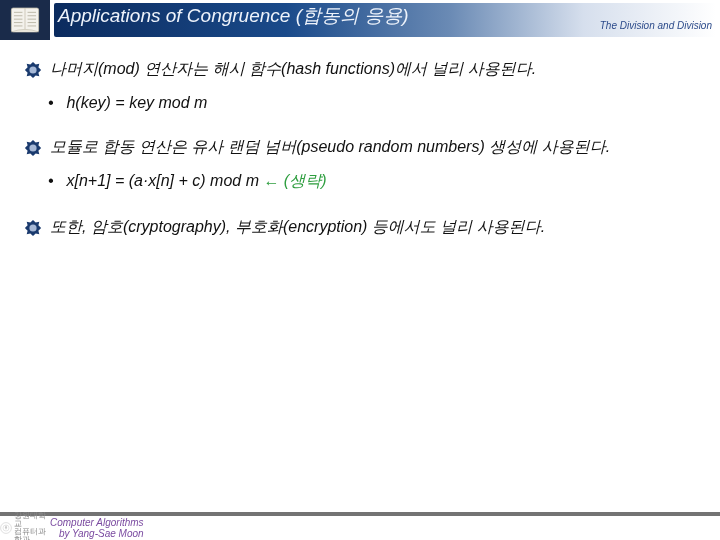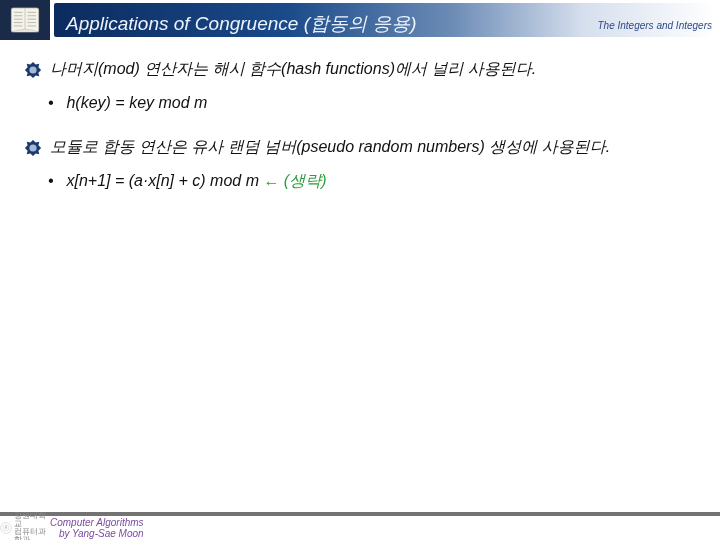--- a/index.html
+++ b/index.html
@@ -27,22 +27,22 @@
     align-items: center;
     justify-content: center;
     flex-shrink: 0;
   }
   .logo-box svg { width: 34px; height: 34px; }
   .title-bar {
     flex: 1;
     height: 34px;
     background: linear-gradient(to right, #0b2b5e 0%, #1a4a8a 35%, #6b8bb5 60%, #d6dfed 80%, #ffffff 100%);
     display: flex;
-    align-items: flex-end;
-    padding-left: 12px;
+    align-items: flex-start;
+    padding-left: 4px;
     color: #eef3fb;
     font-size: 19px;
     font-style: italic;
     border-radius: 2px;
     margin-left: 4px;
     margin-right: 4px;
   }
   .section-label {
     position: absolute;
     right: 8px;
@@ -135,21 +135,21 @@
       <rect x="4" y="6" width="32" height="28" rx="2" fill="#f4f2ec" stroke="#c9c4b4" stroke-width="1"></rect>
       <path d="M20 6 L20 34" stroke="#c9c4b4" stroke-width="1"></path>
       <path d="M7 11 h10 M7 15 h10 M7 19 h10 M7 23 h10 M7 27 h10" stroke="#b5b09e" stroke-width="1"></path>
       <path d="M23 11 h10 M23 15 h10 M23 19 h10 M23 23 h10 M23 27 h10" stroke="#b5b09e" stroke-width="1"></path>
       <path d="M4 34 q16 -6 32 0" fill="#e9e6dc" stroke="#c9c4b4" stroke-width="0.8"></path>
     </svg>
   </div>
   <div class="title-bar">
     <span>Applications of Congruence (합동의 응용)</span>
   </div>
-  <div class="section-label">The Integers and Integers</div>
+  <div class="section-label">The Division and Division</div>
 </div>
 
 <div class="content">
 
   <div class="bullet-row">
     <span class="bullet-icon">
       <svg viewBox="0 0 20 20">
           <path d="M10 1 L13 4 L17 3 L16 7 L19 10 L16 13 L17 17 L13 16 L10 19 L7 16 L3 17 L4 13 L1 10 L4 7 L3 3 L7 4 Z" fill="#1a3a6e"></path>
           <circle cx="10" cy="10" r="4" fill="#a6b8d6"></circle>
         </svg>
@@ -170,20 +170,29 @@
         </svg>
     </span>
     <div class="bullet-text">모듈로 합동 연산은 유사 랜덤 넘버(pseudo random numbers) 생성에 사용된다.</div>
   </div>
 
   <div class="sub-bullet">
     <span class="dot">•</span>
     <span>x[n+1] = (a·x[n] + c) mod m  </span><span class="green">←</span><span class="green"> (생략)</span>
   </div>
 
+  <div class="bullet-row">
+    <span class="bullet-icon">
+      <svg viewBox="0 0 20 20">
+          <path d="M10 1 L13 4 L17 3 L16 7 L19 10 L16 13 L17 17 L13 16 L10 19 L7 16 L3 17 L4 13 L1 10 L4 7 L3 3 L7 4 Z" fill="#1a3a6e"></path>
+          <circle cx="10" cy="10" r="4" fill="#a6b8d6"></circle>
+        </svg>
+    </span>
+    <div class="bullet-text">또한, 암호(cryptography), 부호화(encryption) 등에서도 널리 사용된다.</div>
+  </div>
 
 </div>
 
 <div class="footer">
   <div class="footer-logo">
     <svg viewBox="0 0 20 20">
       <circle cx="10" cy="10" r="9" fill="none" stroke="#999" stroke-width="1"></circle>
       <circle cx="10" cy="10" r="5" fill="none" stroke="#999" stroke-width="0.8"></circle>
       <path d="M10 5 L12 9 L10 13 L8 9 Z" fill="#999"></path>
     </svg>

